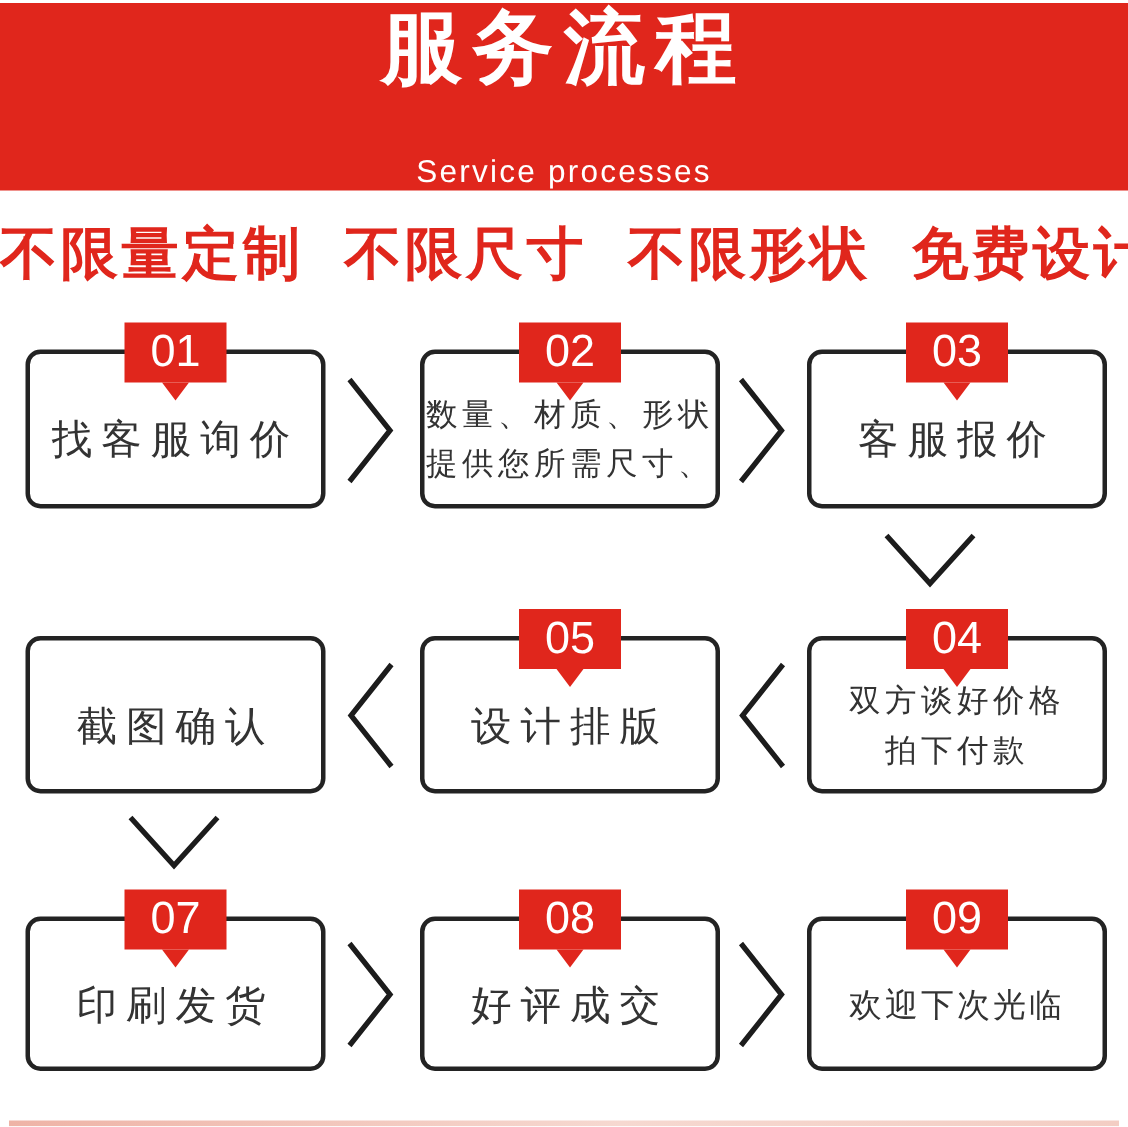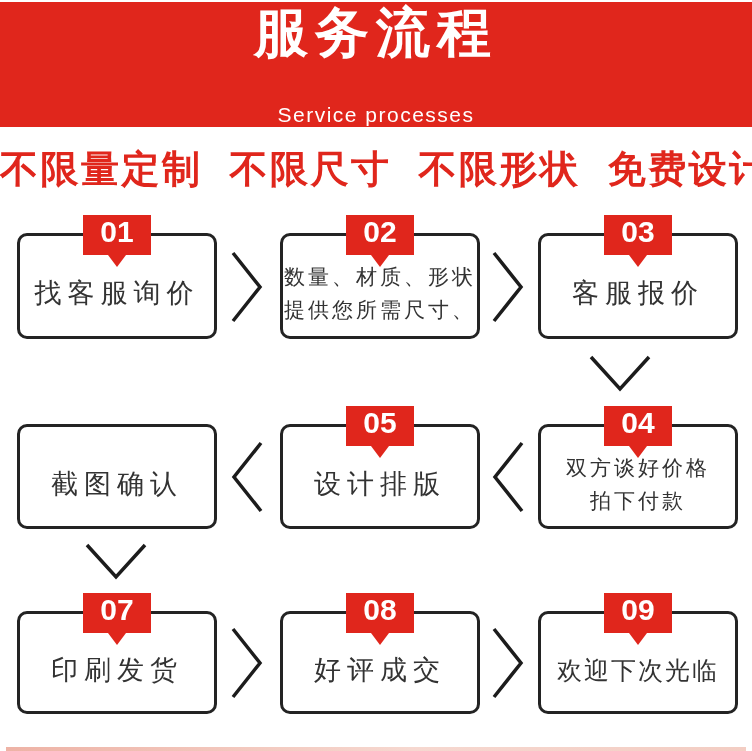--- a/index.html
+++ b/index.html
@@ -37,34 +37,34 @@
     border:3px solid var(--ink);border-radius:10px;background:#ffffff;
     display:flex;align-items:center;justify-content:center;padding-top:16px;
   }
   .c1{left:17px}.c2{left:280px}.c3{left:538px}
   .r1{top:233px;height:106px}
   .r2{top:424px;height:105px}
   .r3{top:611px;height:103px}
   .badge{
     position:absolute;top:-21px;left:50%;transform:translateX(-50%);
     width:68px;height:40px;background:var(--red);color:#ffffff;
-    display:flex;justify-content:center;
-    font-size:30px;font-weight:700;z-index:2;
+    display:flex;align-items:center;justify-content:center;
+    font-size:30px;font-weight:400;z-index:2;
   }
   .badge-tail{
     position:absolute;top:40px;left:50%;transform:translateX(-50%);
     width:0;height:0;border-left:9px solid transparent;
     border-right:9px solid transparent;border-top:12px solid var(--red);
   }
   .step-label{
     text-align:center;color:var(--txt);font-size:27px;letter-spacing:6px;
     line-height:1.4;white-space:nowrap;
   }
   .step.small .step-label{font-size:21px;letter-spacing:3px;line-height:1.55;}
-  .step.tight .step-label{font-size:25px;letter-spacing:2px;}
+  .step.tight .step-label{font-size:22px;letter-spacing:2px;}
   
   .arrow{position:absolute;}
   .arrow svg{display:block;}
   .a-r1a{left:231px;top:251px}
   .a-r1b{left:492px;top:251px}
   .a-d1 {left:589px;top:355px}
   .a-r2a{left:231px;top:441px}
   .a-r2b{left:492px;top:441px}
   .a-d2 {left:85px;top:543px}
   .a-r3a{left:231px;top:627px}

